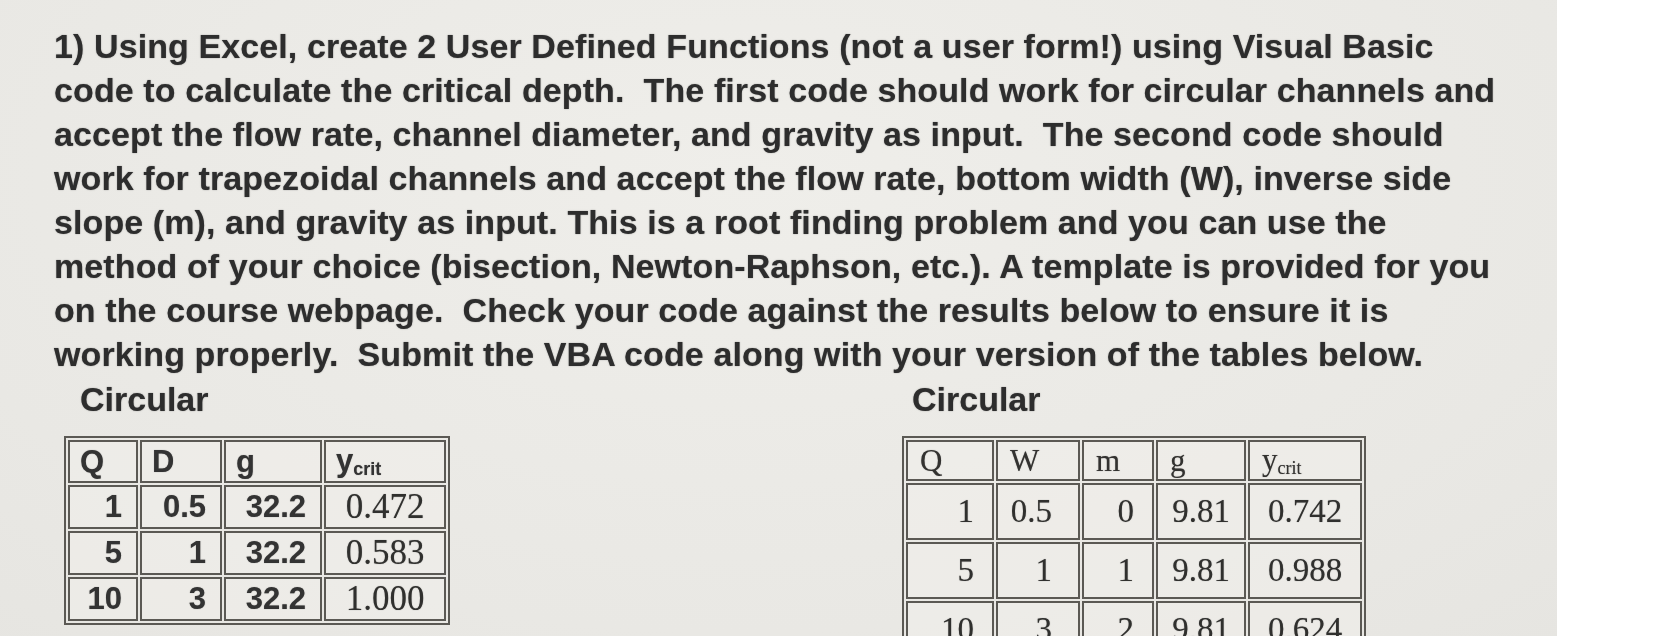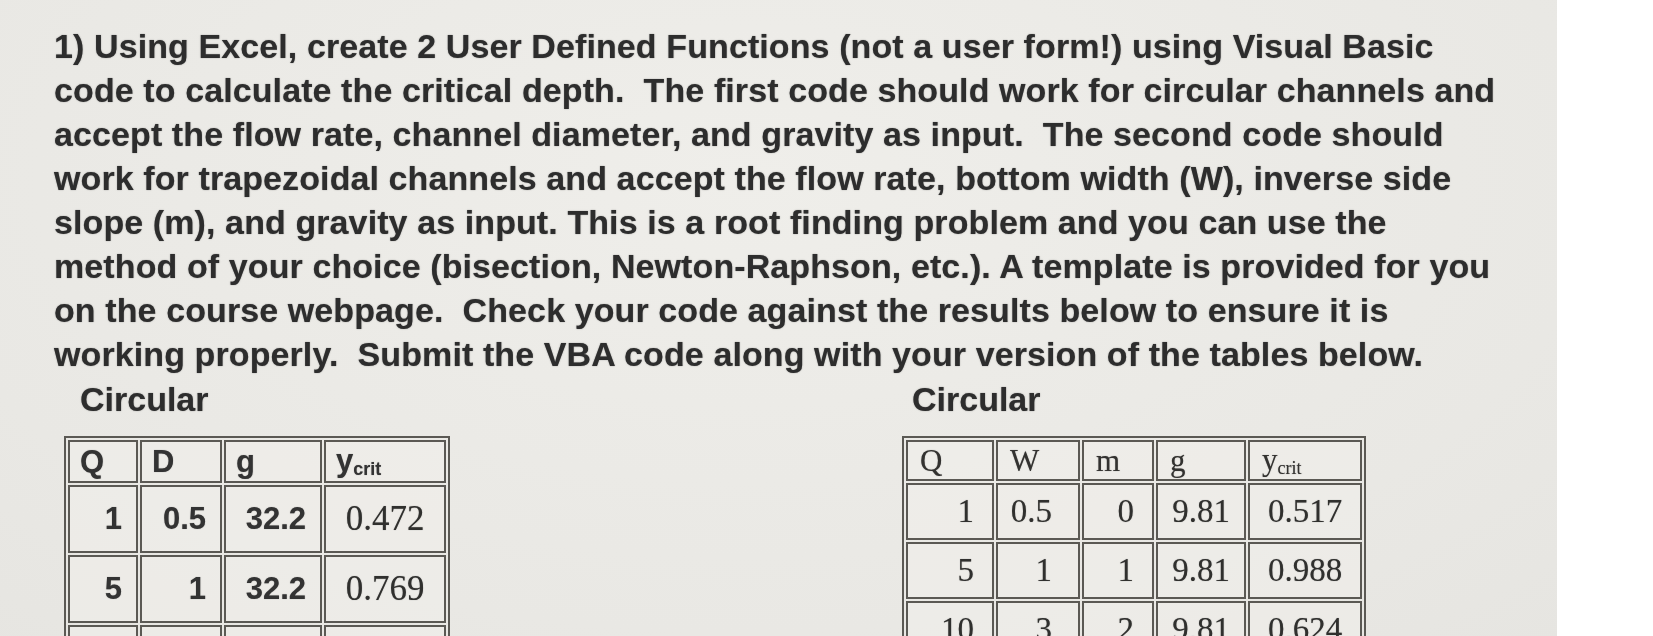--- a/index.html
+++ b/index.html
@@ -75,21 +75,21 @@
     font-size: 31px;
     text-align: right;
     padding: 0 14px 0 0;
     color: #333;
   }
   .tbl-circular td.num-serif {
     font-family: "Liberation Serif", serif;
     font-weight: 400;
     font-size: 35px;
     text-align: center;
-    padding: 12px;
+    padding: 0;
     color: #30302e;
   }
   
   .tbl-trapezoid { left: 902px; top: 436px; font-family: "Liberation Serif", serif; }
   .tbl-trapezoid th, .tbl-trapezoid td { height: 34px; }
   .tbl-trapezoid th {
     font-family: "Liberation Serif", serif;
     font-weight: 400;
     font-size: 31px;
     text-align: left;
@@ -145,21 +145,21 @@
     <tr>
       <td class="num-sans">1</td>
       <td class="num-sans">0.5</td>
       <td class="num-sans">32.2</td>
       <td class="num-serif">0.472</td>
     </tr>
     <tr>
       <td class="num-sans">5</td>
       <td class="num-sans">1</td>
       <td class="num-sans">32.2</td>
-      <td class="num-serif">0.769</td>
+      <td class="num-serif">0.583</td>
     </tr>
     <tr>
       <td class="num-sans">10</td>
       <td class="num-sans">3</td>
       <td class="num-sans">32.2</td>
       <td class="num-serif">1.000</td>
     </tr>
   </tbody>
     </table>
 
@@ -177,21 +177,21 @@
       <th>W</th>
       <th>m</th>
       <th>g</th>
       <th><span class="ybase">y</span><span class="ysub">crit</span></th>
     </tr>
     <tr>
       <td class="al-r1">1</td>
       <td class="al-r2">0.5</td>
       <td class="al-r1">0</td>
       <td class="al-c">9.81</td>
-      <td class="al-c">0.517</td>
+      <td class="al-c">0.742</td>
     </tr>
     <tr>
       <td class="al-r1">5</td>
       <td class="al-r2">1</td>
       <td class="al-r1">1</td>
       <td class="al-c">9.81</td>
       <td class="al-c">0.988</td>
     </tr>
     <tr>
       <td class="al-r1">10</td>

